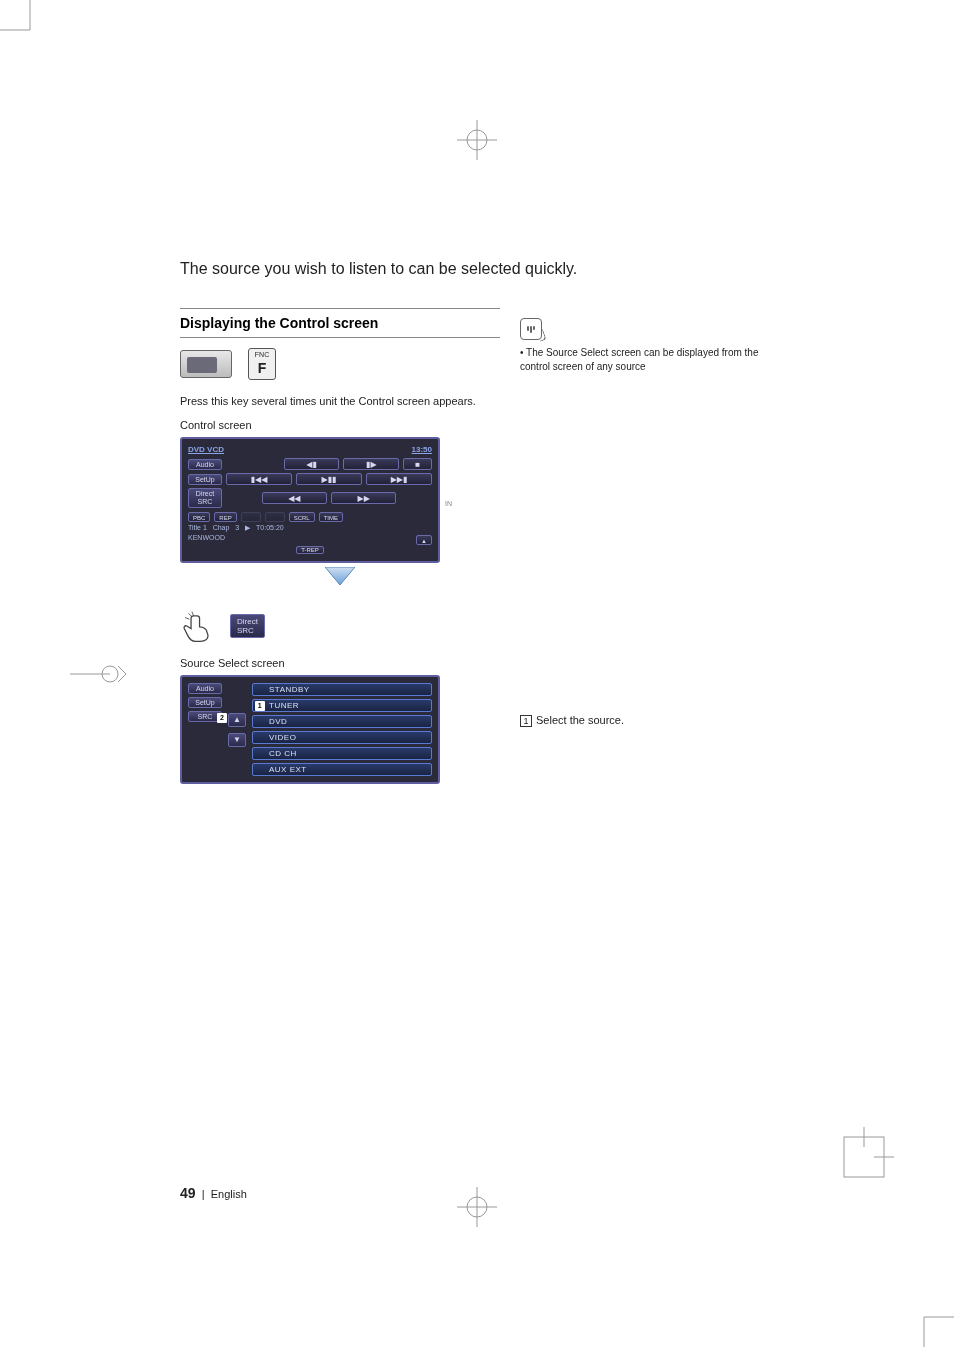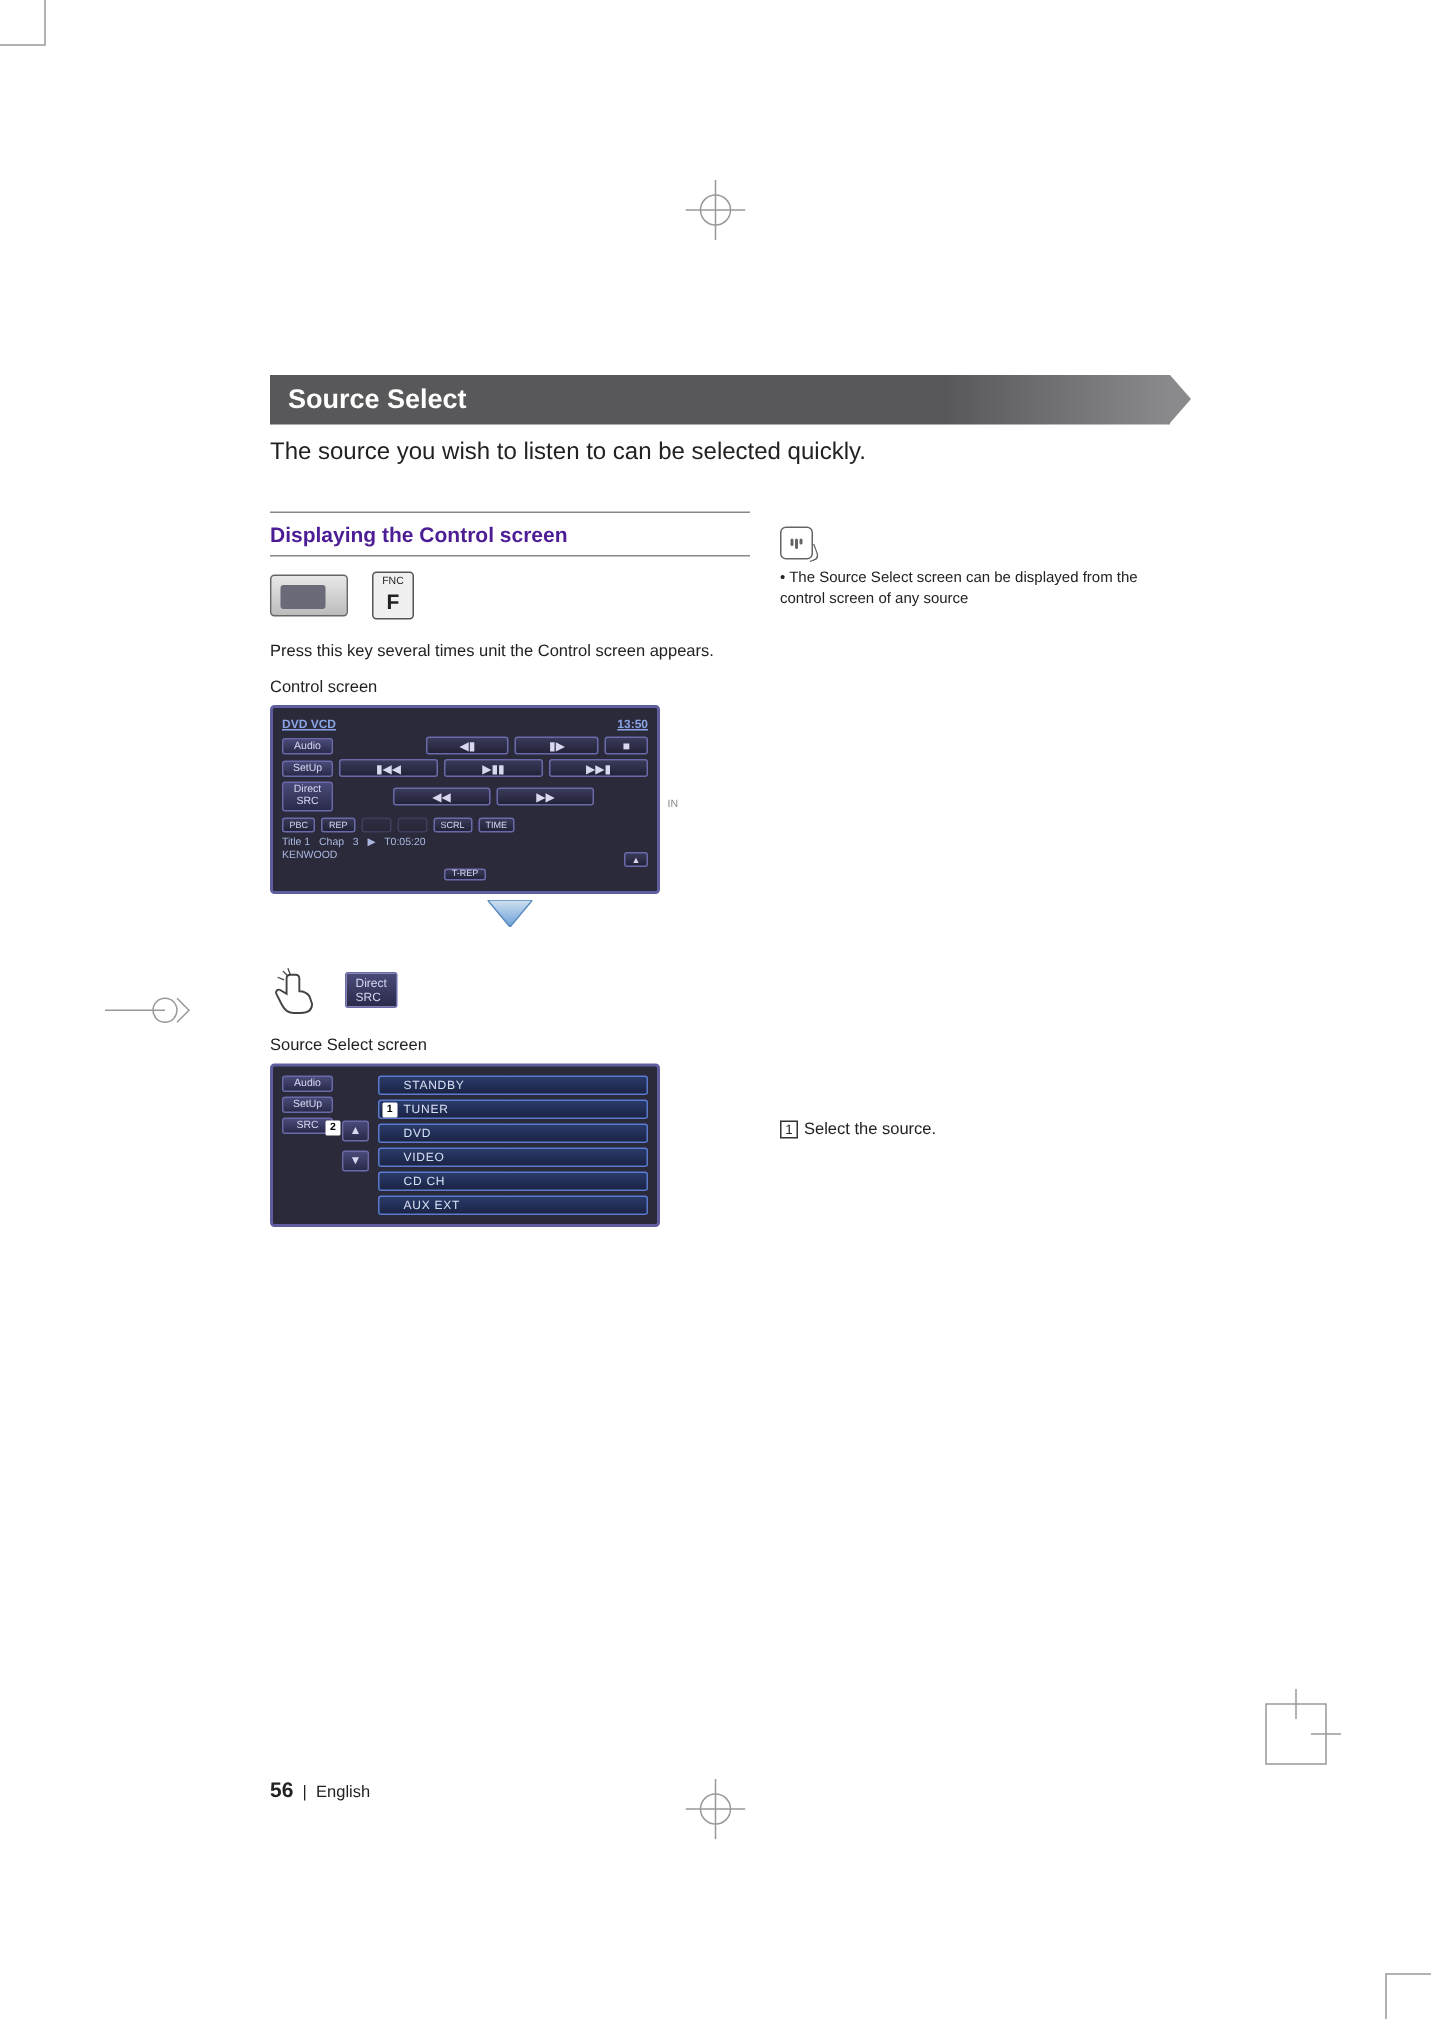--- a/index.html
+++ b/index.html
@@ -38,21 +38,21 @@
     font-size: 16px;
     margin: 10px 0 30px 0;
   }
   .twocol {
     display: flex;
     gap: 20px;
   }
   .leftcol { width: 320px; }
   .rightcol { width: 260px; font-size: 11px; }
   .subhead {
-    color: #4c1d95;
+    color: #000000;
     font-weight: bold;
     font-size: 14px;
     border-top: 1px solid #888;
     border-bottom: 1px solid #888;
     padding: 6px 0;
     margin-bottom: 10px;
   }
   .devicerow {
     display: flex;
     align-items: center;
@@ -363,23 +363,20 @@
 <div class="side-guide-right">
   <svg width="60" height="60">
       <rect x="10" y="10" width="40" height="40" stroke="#999" fill="none"></rect>
       <line x1="30" y1="0" x2="30" y2="20" stroke="#999"></line>
       <line x1="40" y1="30" x2="60" y2="30" stroke="#999"></line>
     </svg>
 </div>
 
 <div class="page">
 
-  <div class="section-header">
-    <span>Source Select</span>
-  </div>
 
   <p class="intro">The source you wish to listen to can be selected quickly.</p>
 
   <div class="twocol">
     <div class="leftcol">
 
       <div class="subhead">Displaying the Control screen</div>
 
       <div class="devicerow">
         <div class="device-body"></div>
@@ -510,16 +507,16 @@
         <div>
           <span class="numref">1</span><span>Select the source.</span>
         </div>
       </div>
     </div>
   </div>
 
 </div>
 
 <div class="footer">
-  <b>56</b>
+  <b>49</b>
   &nbsp;<span>|</span>&nbsp;
   <span>English</span>
 </div>
 
 </body></html>

